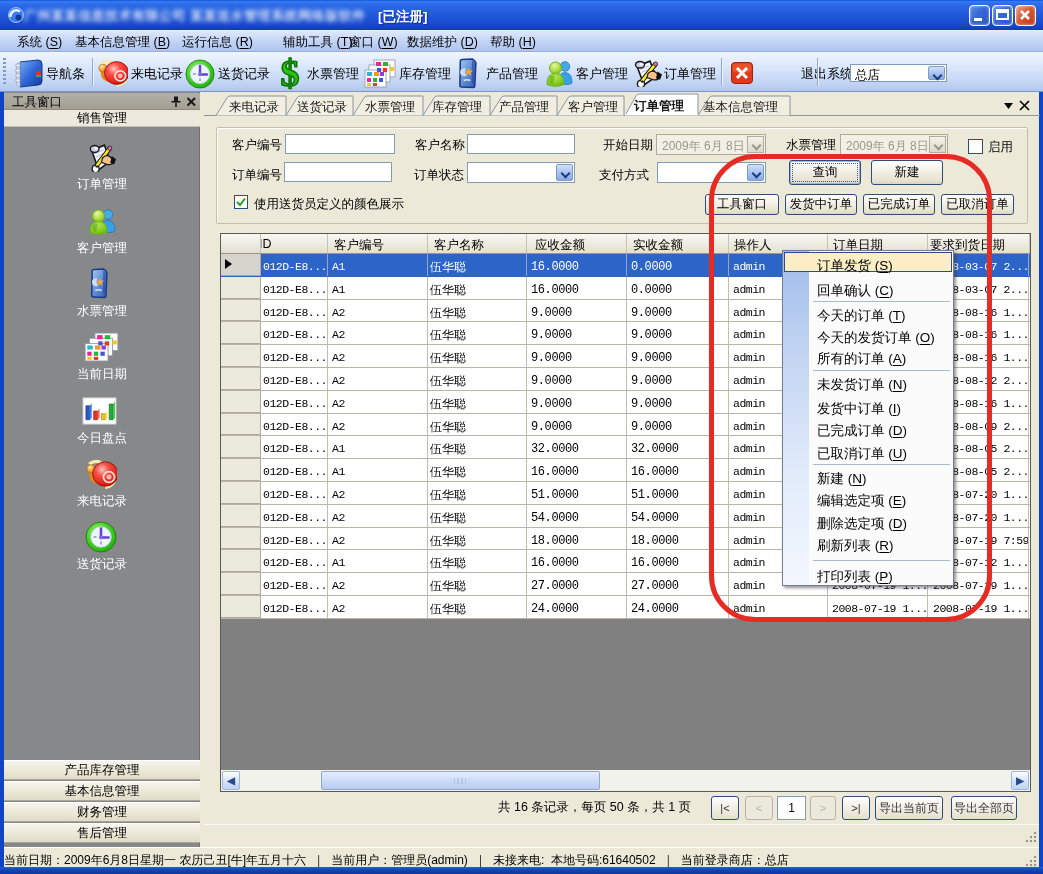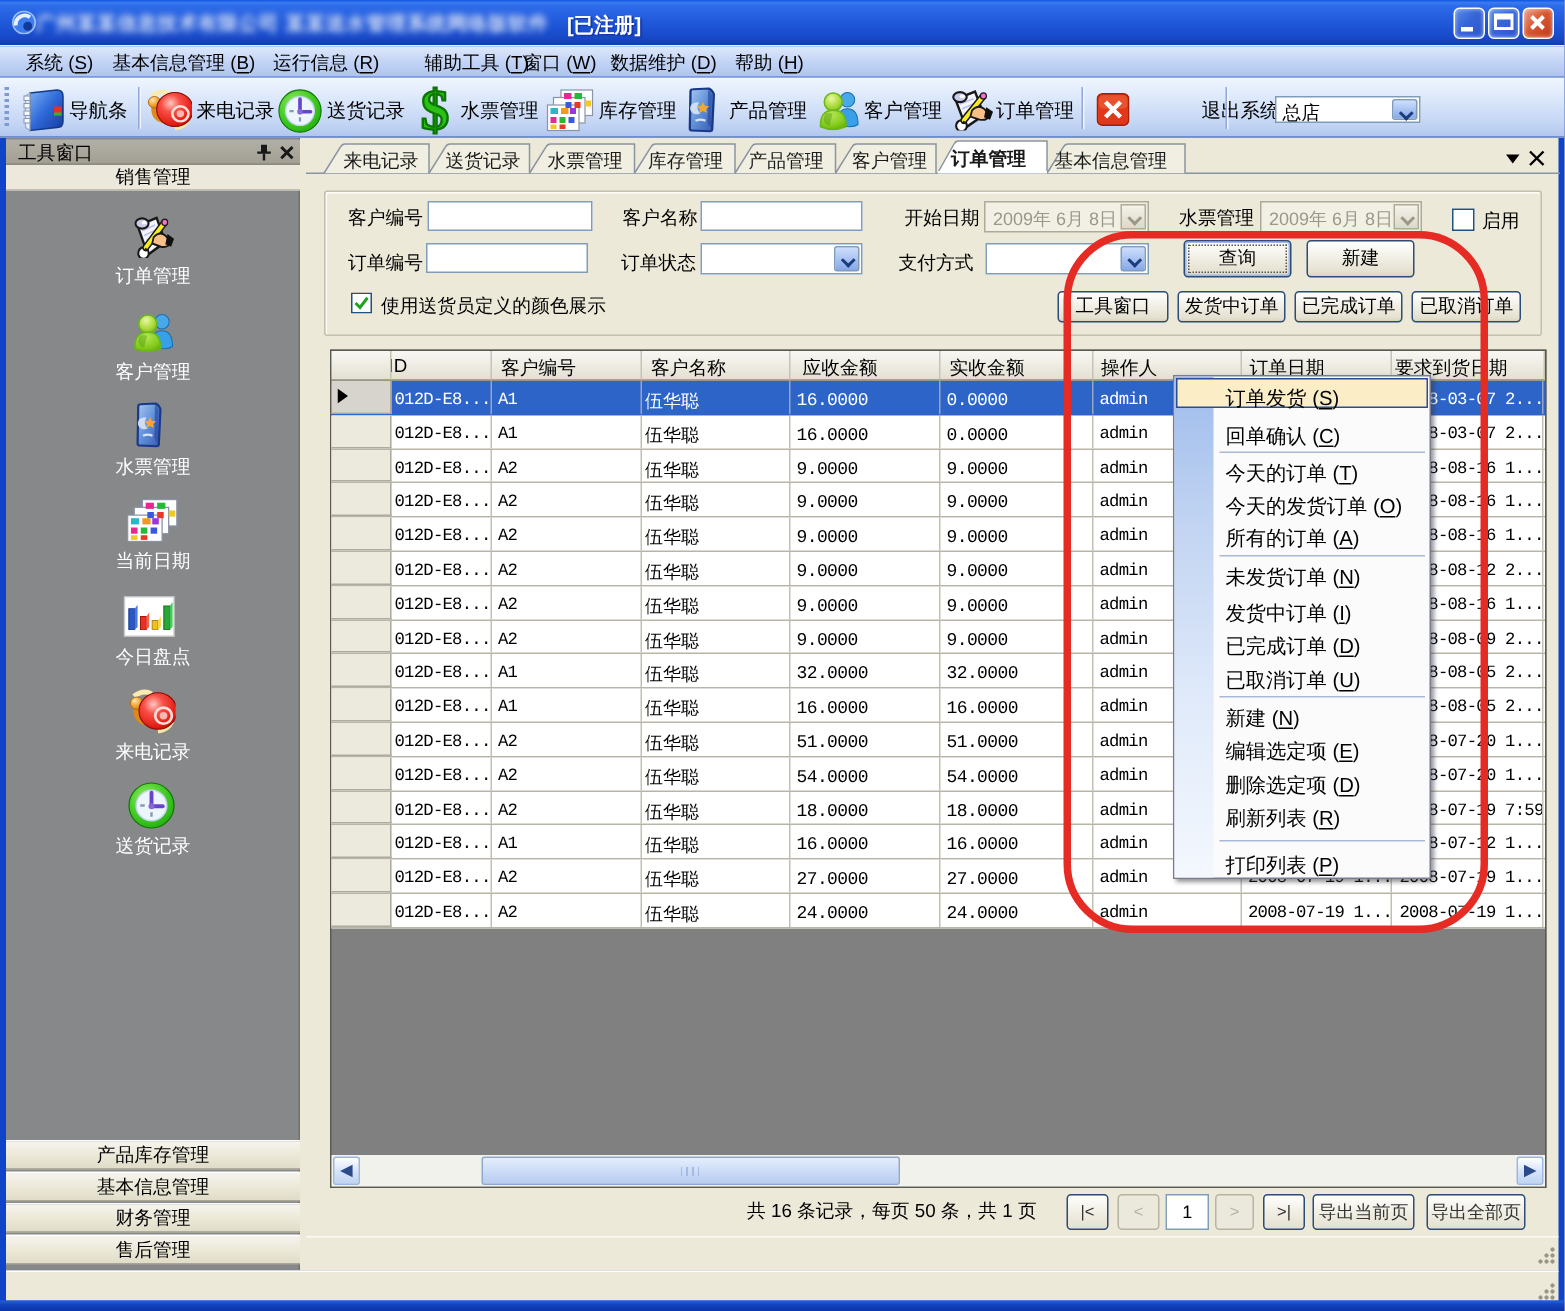--- a/index.html
+++ b/index.html
@@ -717,14 +717,15 @@
     <div class="mi txt" style="top:263.5px">删除选定项 (<u>D</u>)</div>
     <div class="mi txt" style="top:285.5px">刷新列表 (<u>R</u>)</div>
     <div class="mi txt" style="top:316.5px">打印列表 (<u>P</u>)</div>
     <div class="msep" style="top:49.5px"></div>
     <div class="msep" style="top:119px"></div>
     <div class="msep" style="top:212.5px"></div>
     <div class="msep" style="top:309px"></div>
   </div>
 <div id="redbox" class="ab"></div>
 <div id="statusbar" class="ab">
+    <div class="ab txt" style="left:0px;top:4px">当前日期：2009年6月8日星期一 农历己丑[牛]年五月十六 &nbsp;｜&nbsp; 当前用户：管理员(admin) &nbsp;｜&nbsp; 未接来电:&nbsp; 本地号码:61640502 &nbsp;｜&nbsp; 当前登录商店：总店</div>
 <div class="grip" style="right:2px;top:7px"></div>
   </div>
 <div id="botborder" class="ab"></div>
 </body></html>

